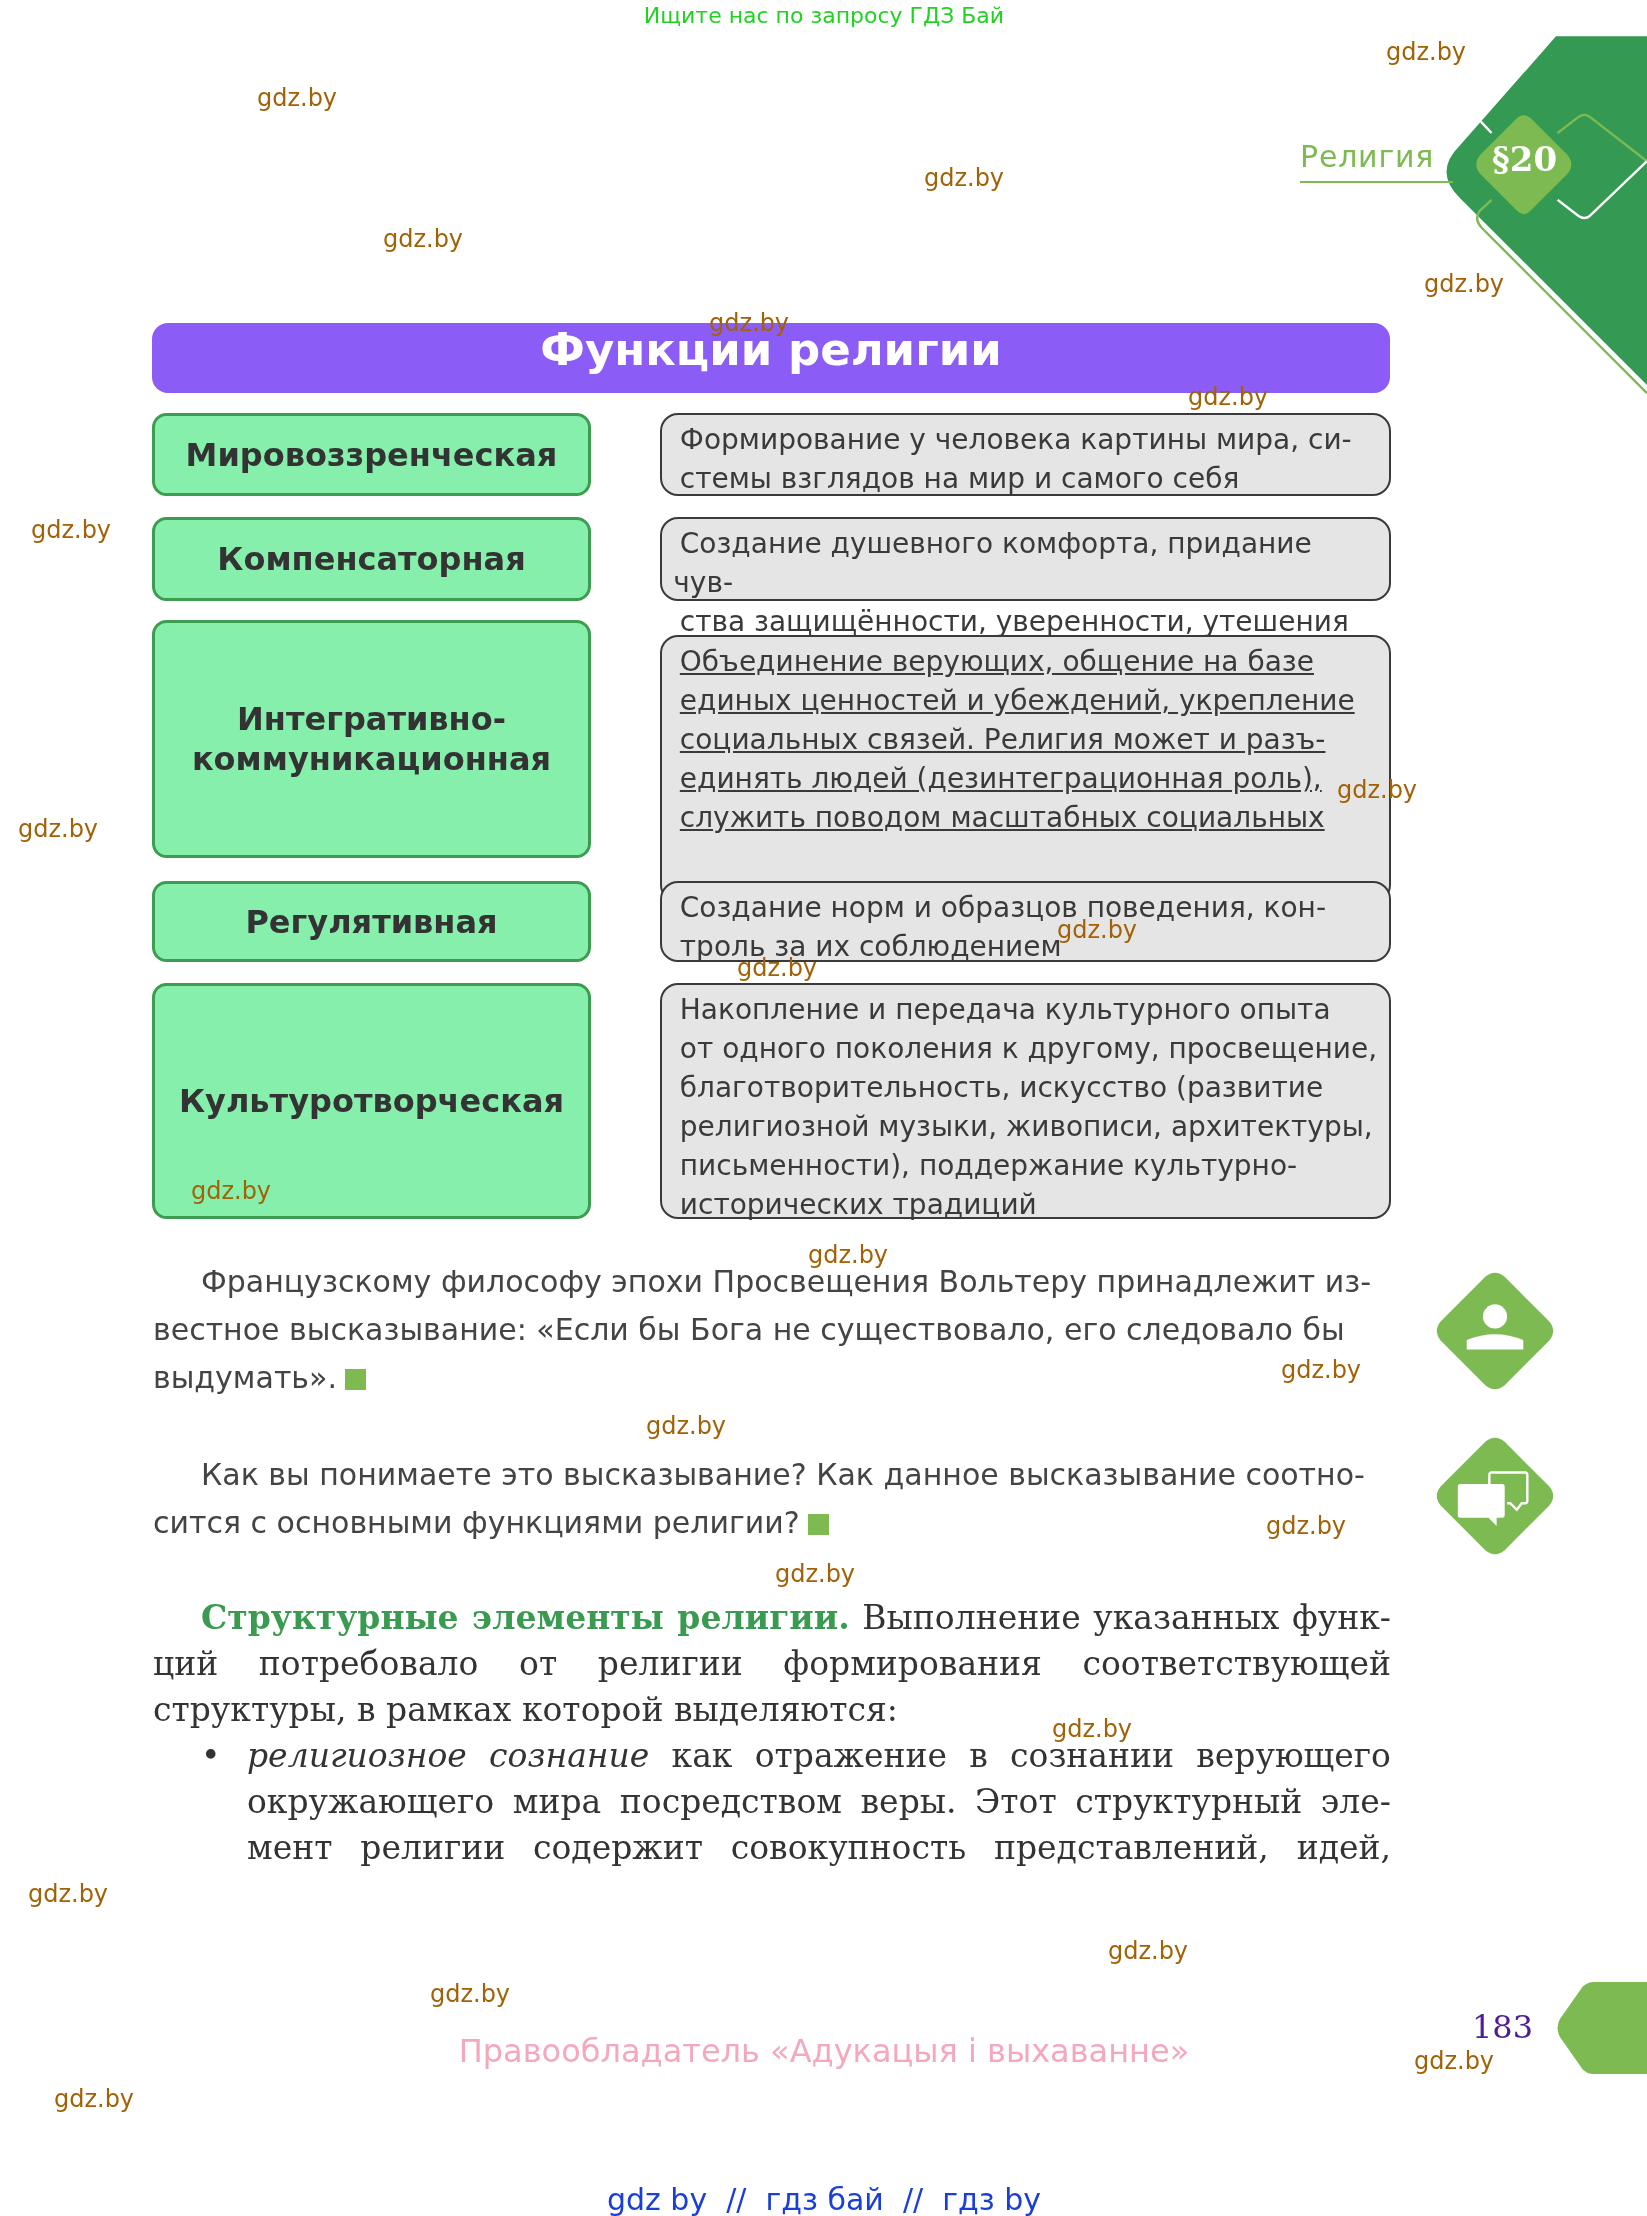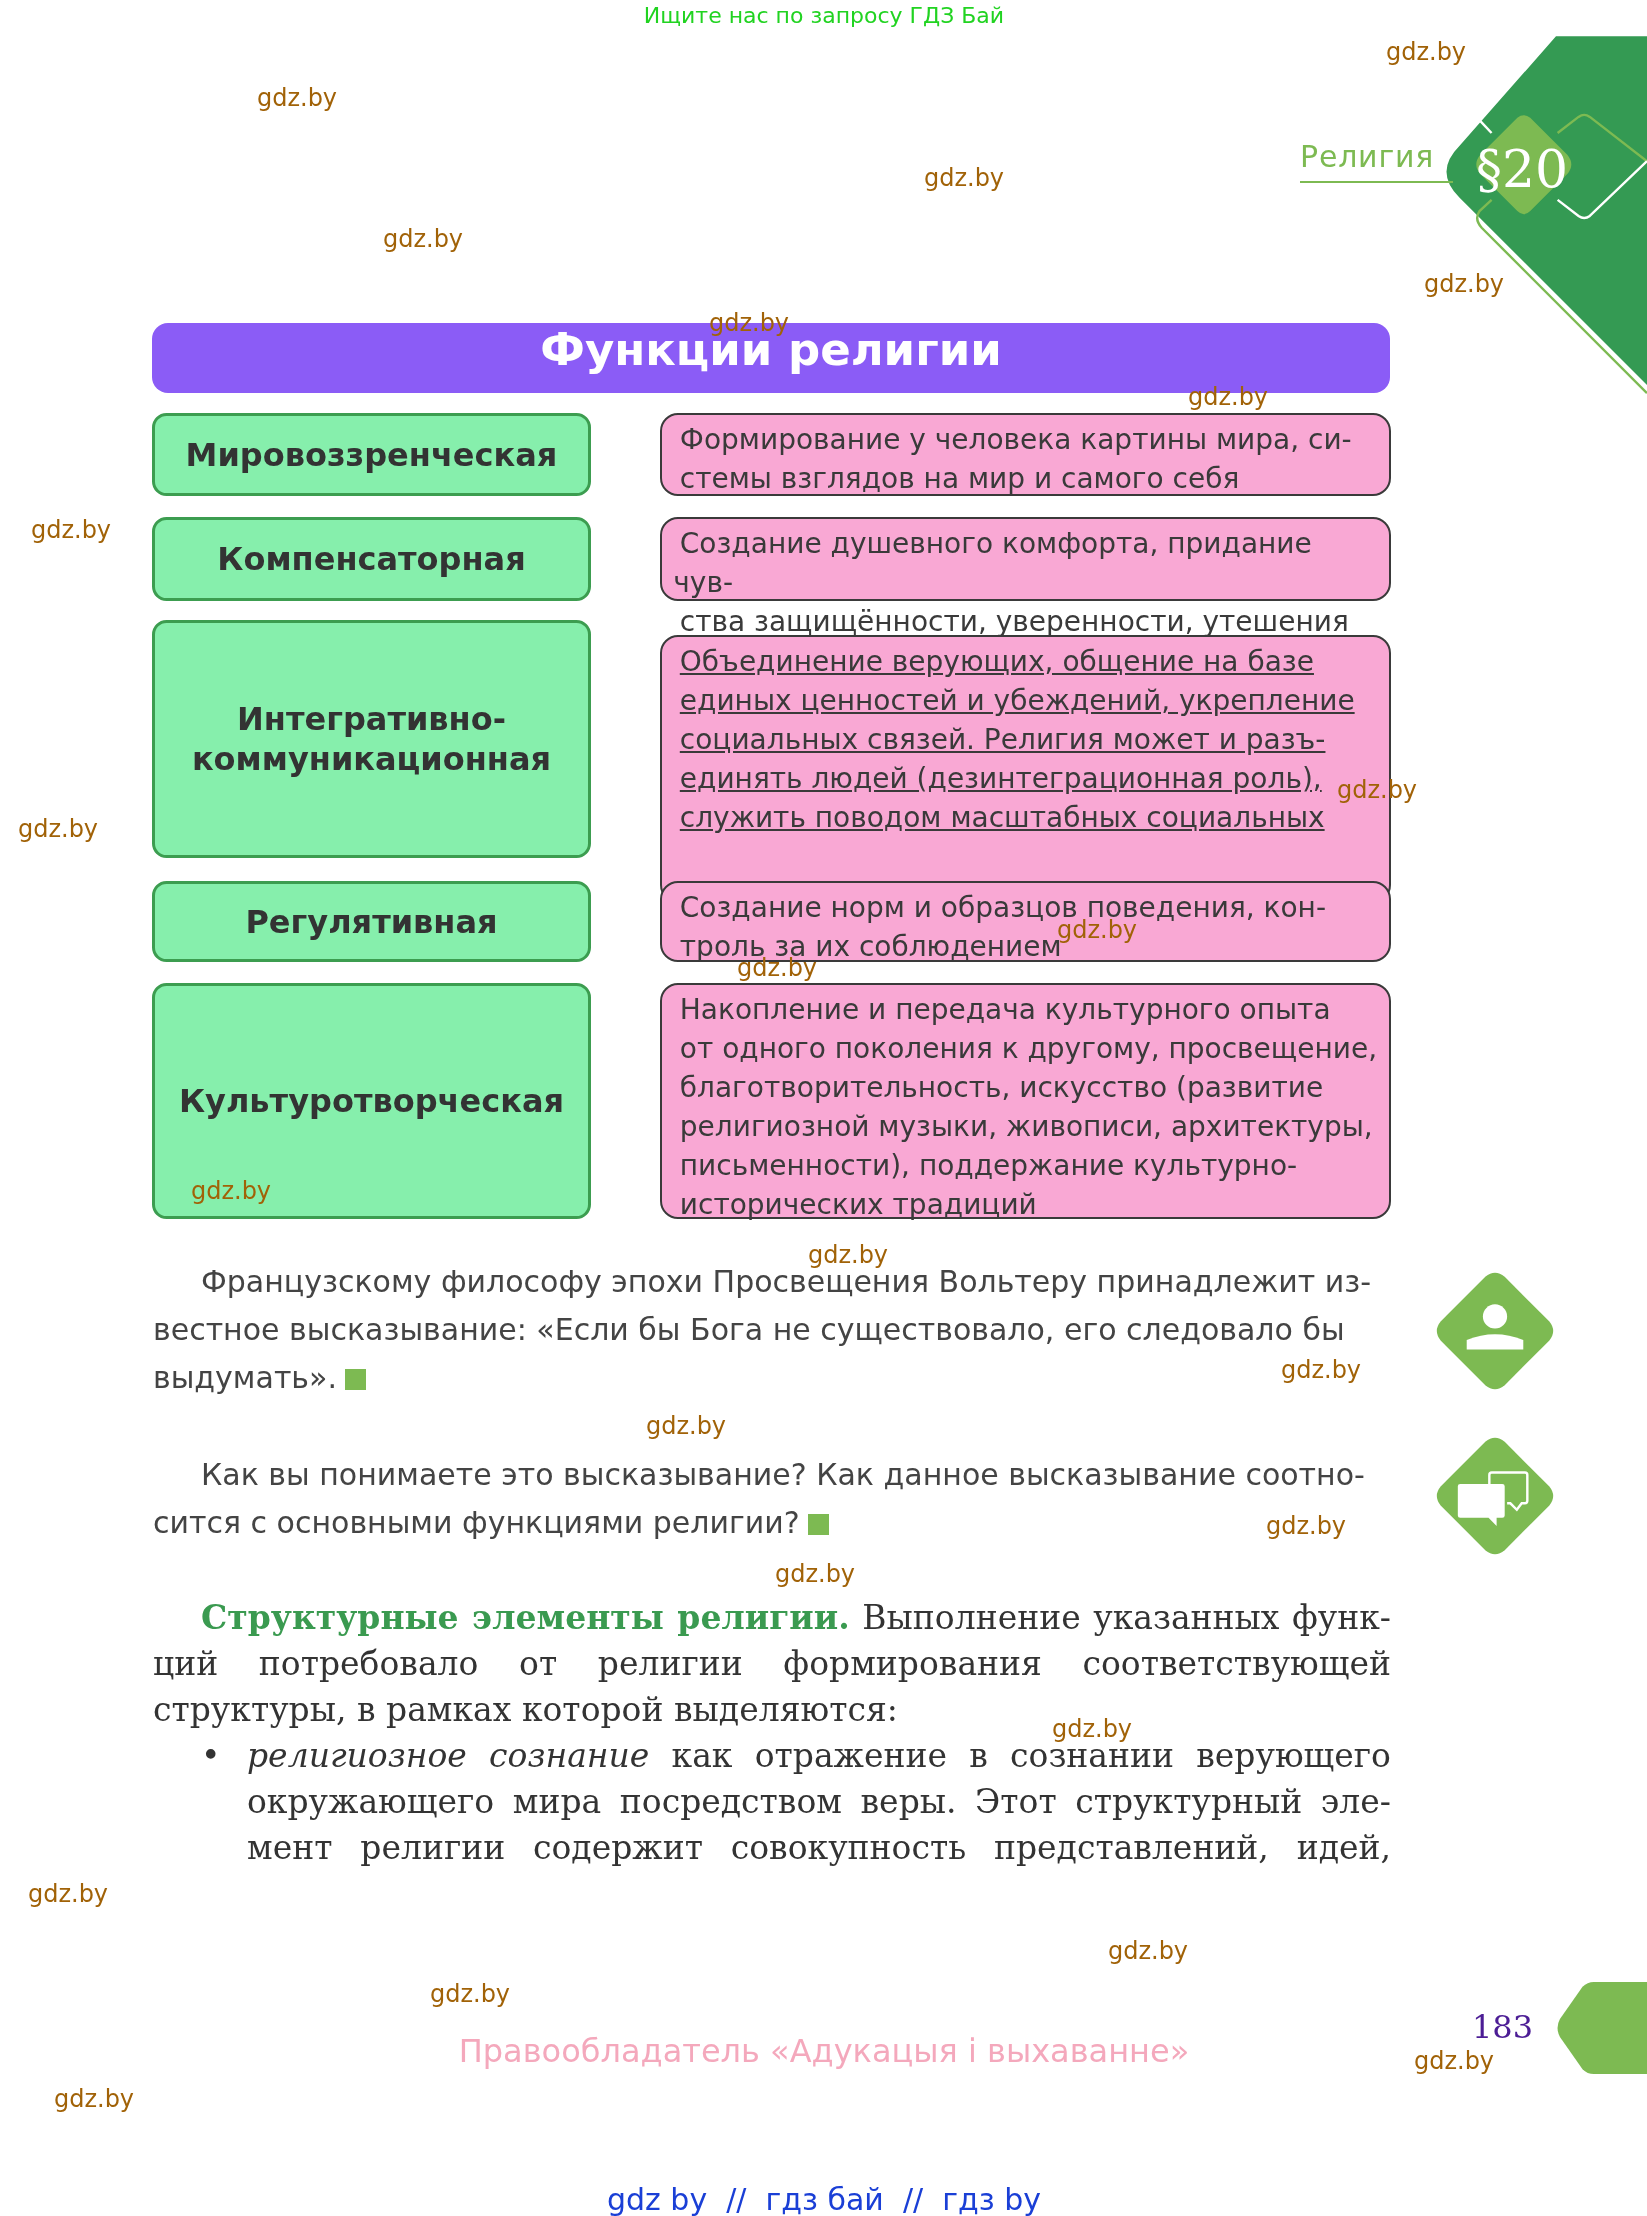--- a/index.html
+++ b/index.html
@@ -4,28 +4,28 @@
 <style>
   html, body { margin: 0; padding: 0; background: #ffffff; }
   body { width: 1648px; height: 2216px; position: relative; overflow: hidden; font-family: "Liberation Sans", sans-serif; color: #3a3a3a; }
   .abs { position: absolute; }
 
   .top-banner { left: 0; width: 1648px; top: 3.2px; text-align: center; font-size: 22px; color: #21d321; font-family: "DejaVu Sans", sans-serif; }
 
   .corner { left: 1403px; top: 0; width: 244px; height: 419px; }
   .section-label { left: 1300px; top: 139px; font-size: 30px; color: #7dba52; font-family: "DejaVu Sans", sans-serif; letter-spacing: 0.8px; }
   .section-underline { left: 1300px; top: 181px; width: 153px; height: 2.4px; background: #7dba52; }
-  .section-num { left: 1476px; top: 139px; width: 97px; font-size: 52px; color: #ffffff; font-family: "DejaVu Serif", serif; font-weight: normal; }
+  .section-num { left: 1476px; top: 139px; width: 97px; text-align: center; font-size: 34px; color: #ffffff; font-family: "DejaVu Serif", serif; font-weight: bold; }
 
   .title-bar { left: 152px; top: 323px; width: 1238px; height: 70px; background: #8b5cf6; border-radius: 16px; display: flex; align-items: flex-start; justify-content: center; }
   .title-bar span { color: #ffffff; font-weight: bold; font-size: 45px; font-family: "DejaVu Sans", sans-serif; }
 
   .fn-name { left: 152px; width: 439px; background: #86efac; border: 3.2px solid #3c9d50; border-radius: 14.5px; box-sizing: border-box; display: flex; align-items: center; justify-content: center; text-align: center; }
   .fn-name span { font-weight: bold; font-size: 32px; color: #333333; line-height: 40px; font-family: "DejaVu Sans", sans-serif; }
-  .fn-desc { left: 660px; width: 731px; background: #f9a8d4; border: 2px solid #3a3a3a; border-radius: 18px; box-sizing: border-box; padding: 4.8px 11.3px 0 11.3px; }
+  .fn-desc { left: 660px; width: 731px; background: #e5e5e5; border: 2px solid #3a3a3a; border-radius: 18px; box-sizing: border-box; padding: 4.8px 11.3px 0 11.3px; }
   .fn-desc span { display: block; font-size: 28px; line-height: 39px; color: #3a3a3a; font-family: "DejaVu Sans", sans-serif; text-indent: 6.5px; }
 
   .para { left: 153px; width: 1238px; font-family: "DejaVu Sans", sans-serif; font-size: 30px; line-height: 48px; color: #444444; text-align: justify; }
   .para .line { display: block; white-space: nowrap; }
   .para .ind { padding-left: 48px; }
   .end-square { display: inline-block; width: 21px; height: 21px; background: #7dba52; margin-left: 8px; vertical-align: -1.6px; }
 
   .serif-block { left: 153px; width: 1238px; font-family: "DejaVu Serif", serif; font-size: 33px; line-height: 46px; color: #333333; }
   .serif-block .line { display: block; white-space: nowrap; text-align-last: justify; text-align: justify; }
   .serif-block .last { text-align-last: left; }

